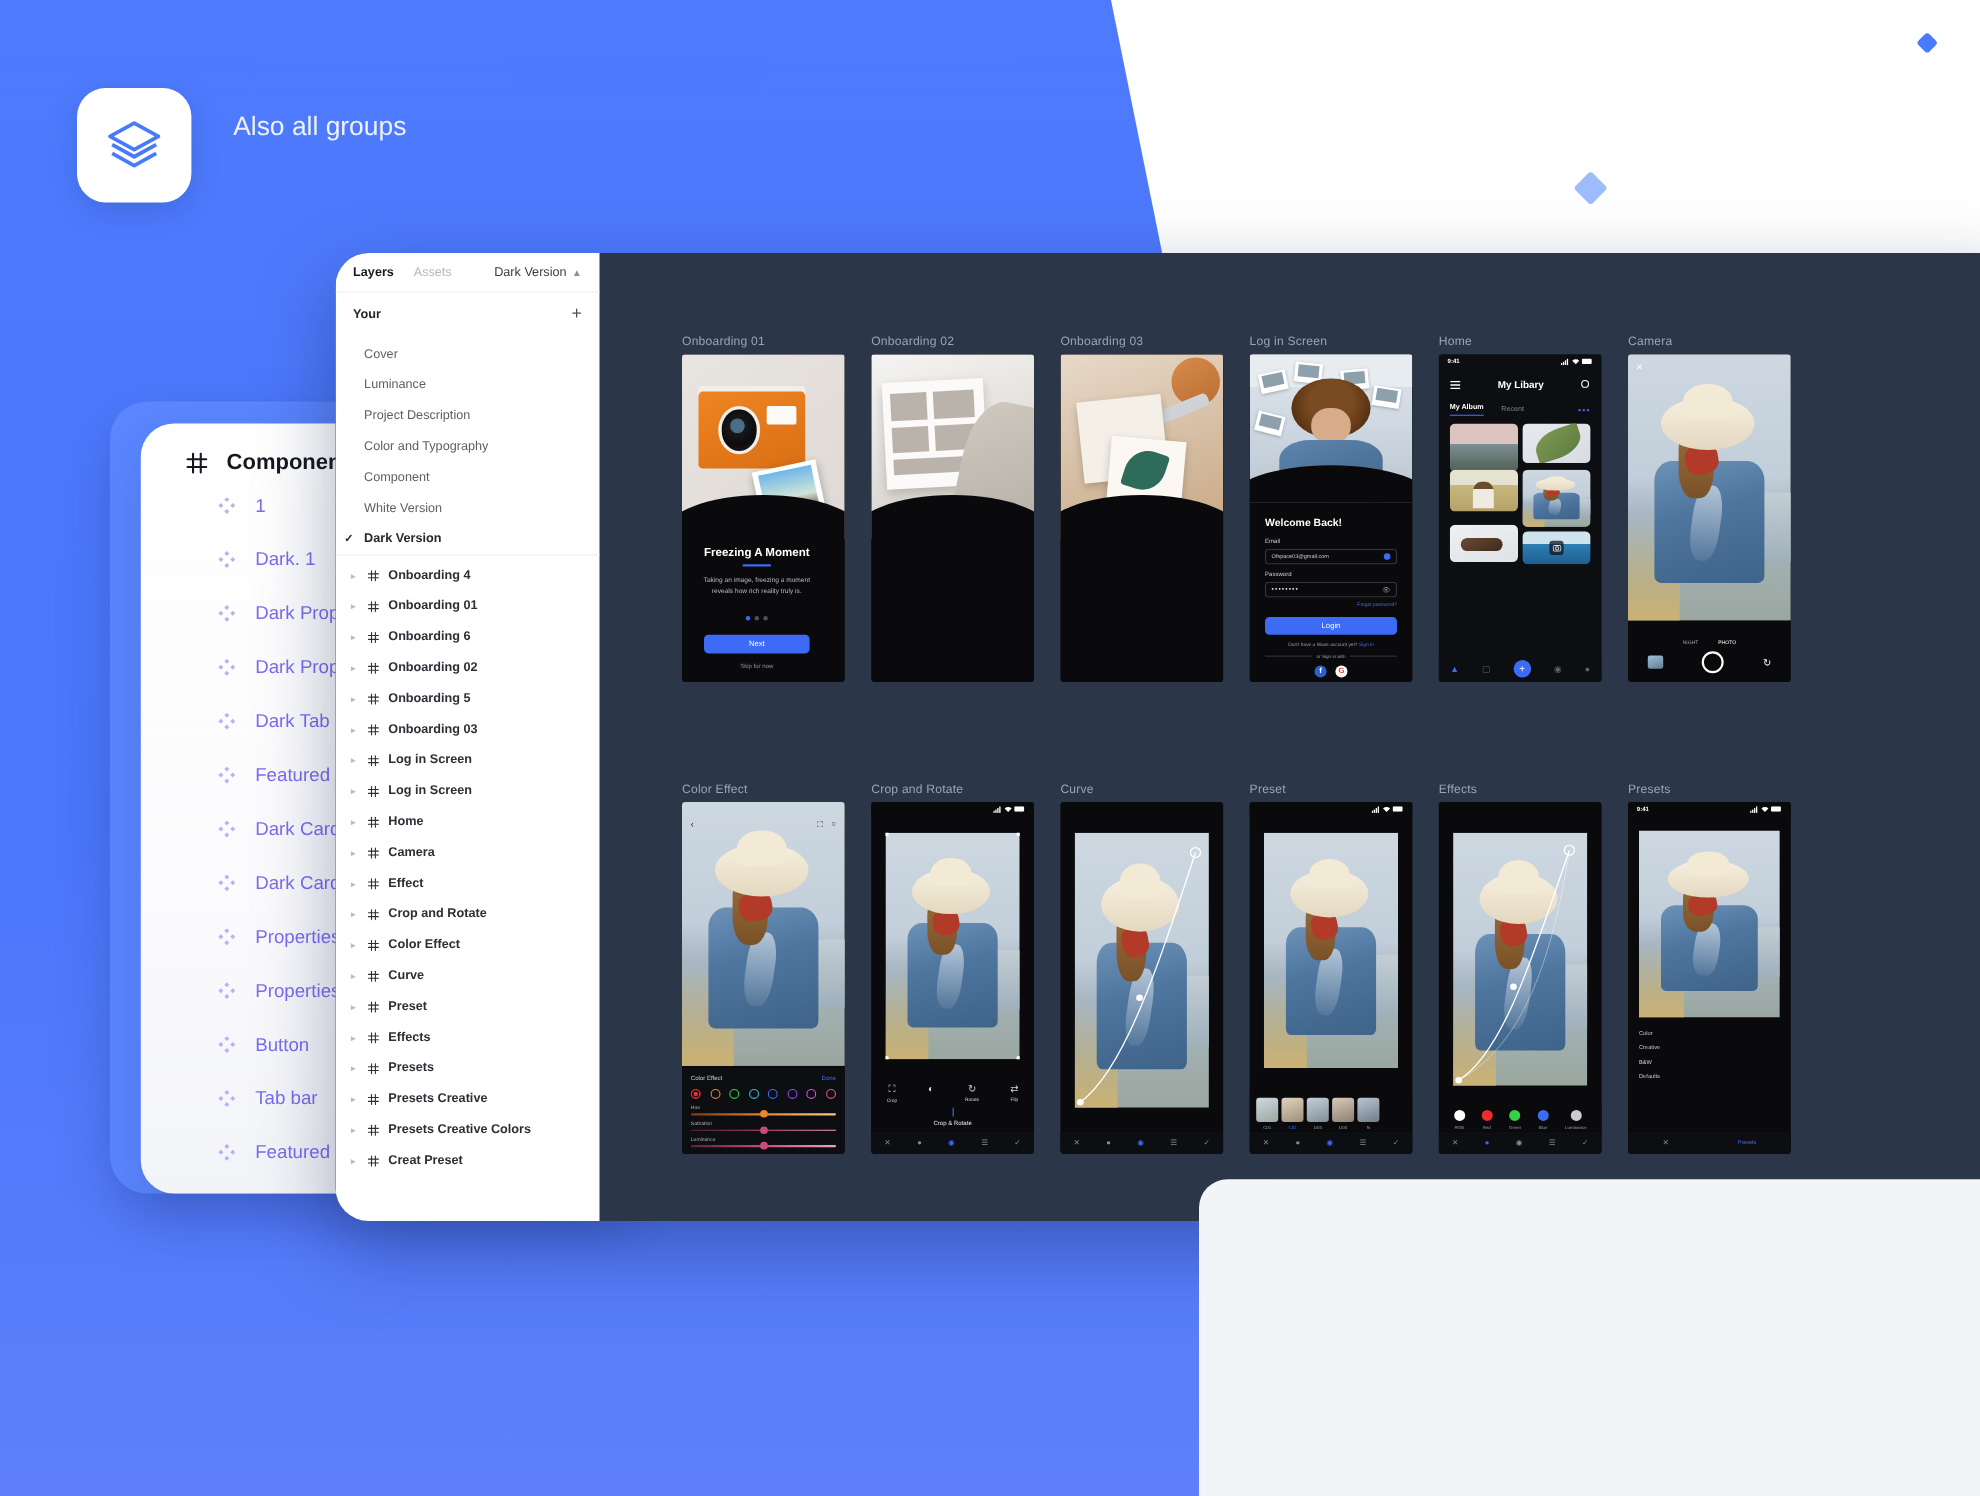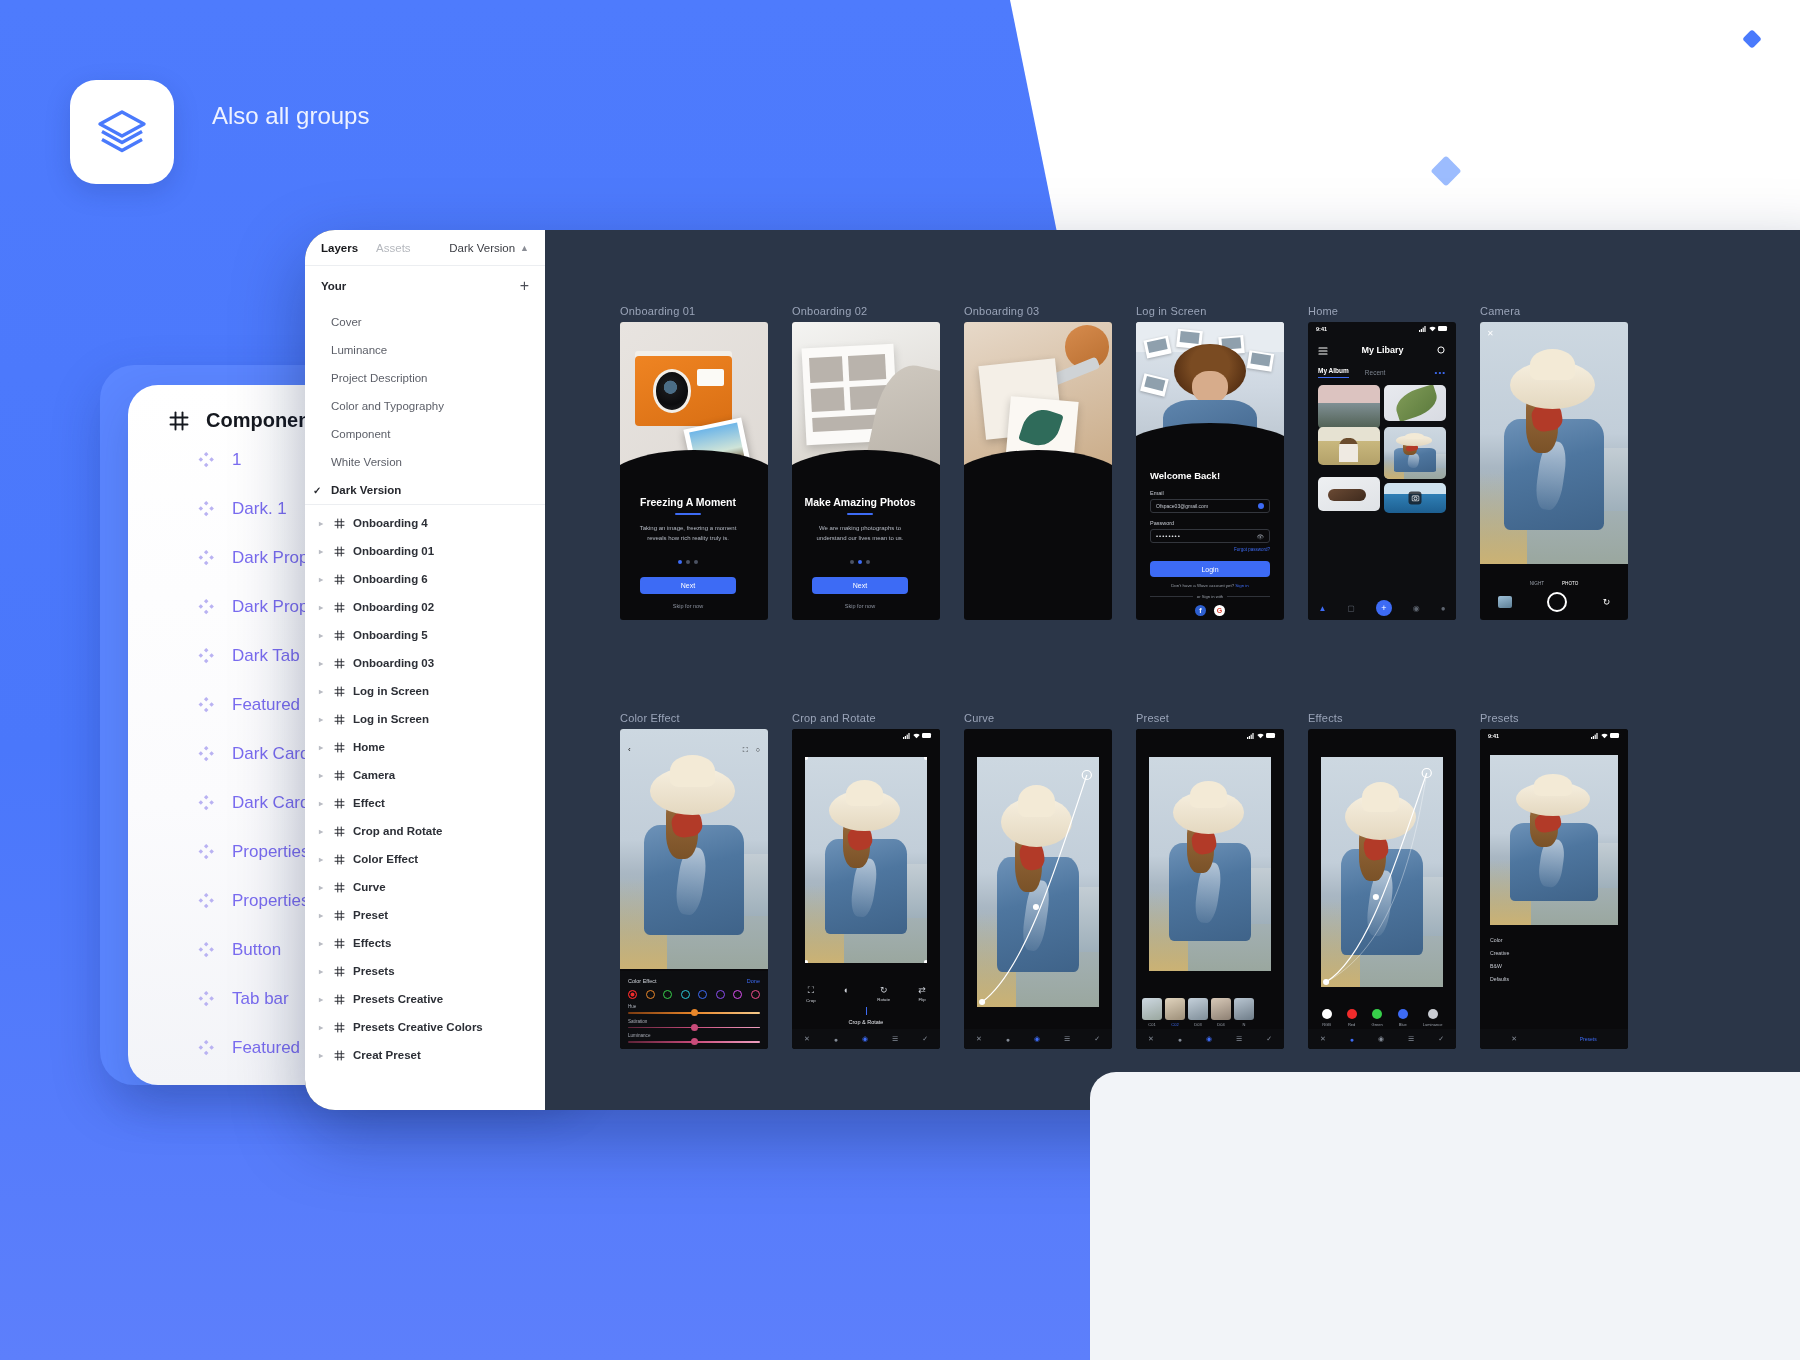--- a/index.html
+++ b/index.html
@@ -729,32 +729,20 @@
                   <b style="left:8%;top:10%;width:36%;height:26%"></b>
                   <b style="left:50%;top:10%;width:40%;height:26%"></b>
                   <b style="left:8%;top:42%;width:36%;height:24%"></b>
                   <b style="left:50%;top:42%;width:40%;height:24%"></b>
                   <b style="left:8%;top:72%;width:82%;height:14%"></b>
                 </div>
               <div class="mag-arm"></div>
             </div>
             <div class="mask"></div>
           </div>
-          <div class="ob-body">
-            <div class="ob-title">Make Amazing Photos</div>
-            <div class="ob-rule"></div>
-            <div class="ob-desc">We are making photographs to understand our lives mean to us.</div>
-            <div class="dots">
-                <i></i>
-                <i class="on"></i>
-                <i></i>
-              </div>
-            <div class="ob-btn">Next</div>
-            <div class="ob-skip">Skip for now</div>
-          </div>
         </div>
       </div>
 
       <div class="frame" style="left:419px; top:75px;">
         <div class="fname">Onboarding 03</div>
         <div class="phone">
           <div class="ob-img">
             <div class="ph g-craft">
               <div class="cr-bowl"></div>
                 <div class="cr-sciss"></div>

